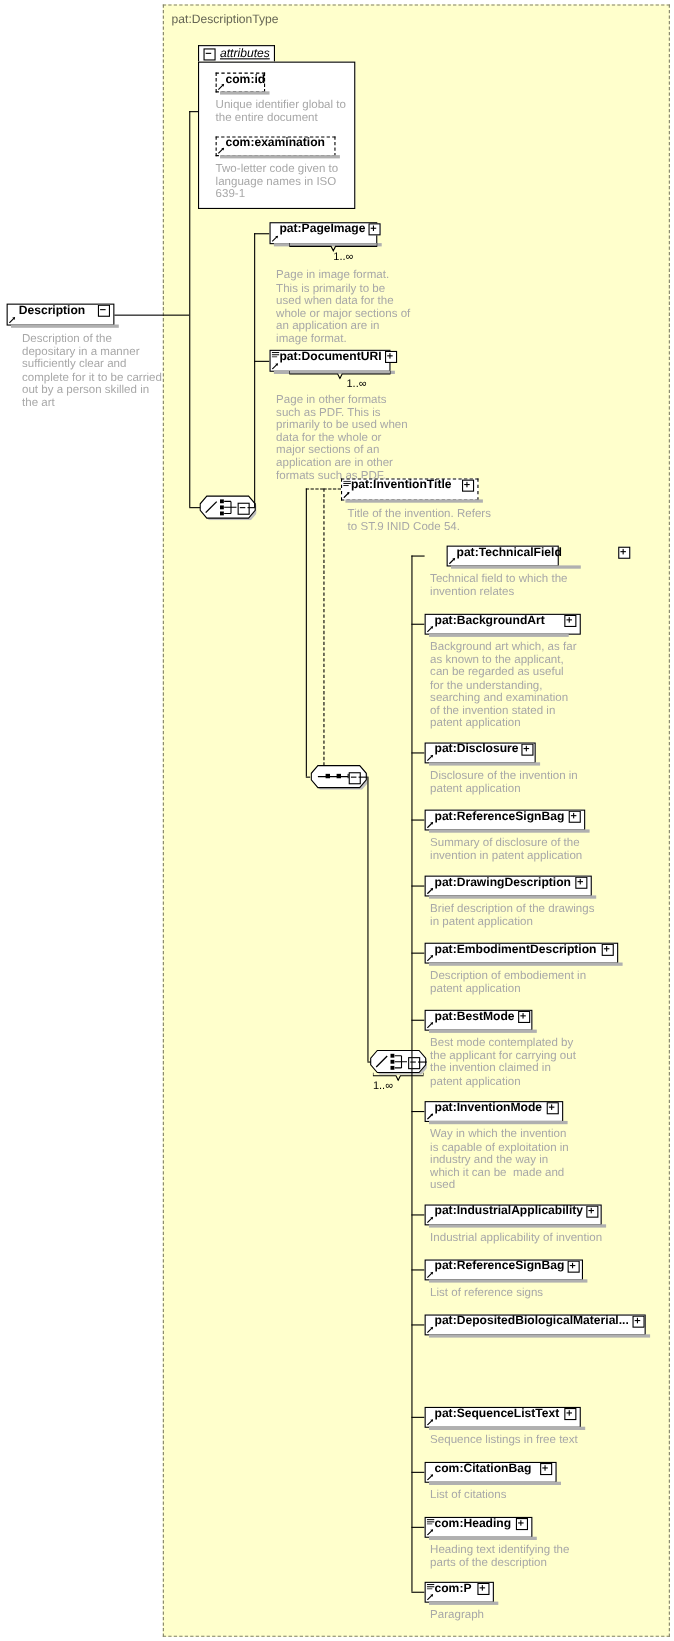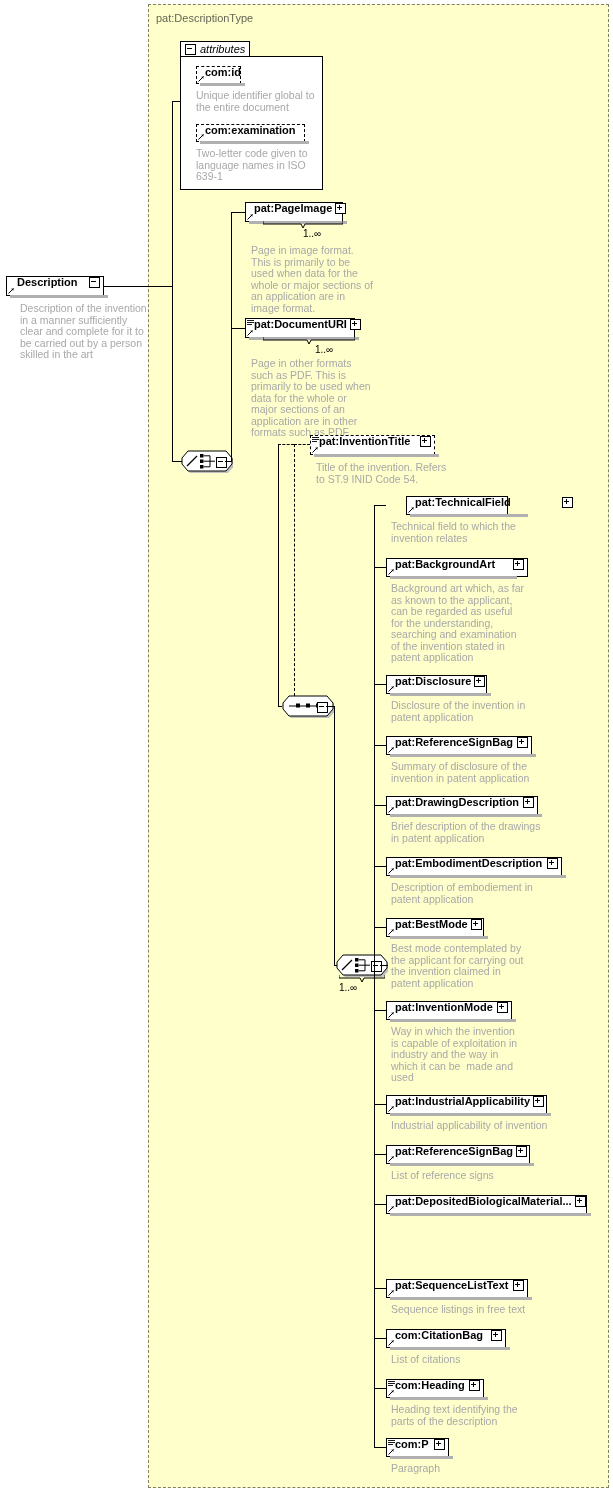--- a/index.html
+++ b/index.html
@@ -127,29 +127,29 @@
   <div class="node" style="left:6px; top:276px; width:98px; height:20px;">
     <div class="shadow" style="width:98px;"></div>
     <svg class="refarrow" viewBox="0 0 6 6">
       <path d="M0.5 5.5 L5.5 0.5" stroke="#000" stroke-width="1"></path>
       <path d="M5.5 0.5 L3.2 0.7 L5.3 2.8 Z" fill="#000"></path>
     </svg>
     <span class="name" style="padding-left:10px;">Description</span>
     <span style="flex:1"></span>
     <span class="minusbox" style="margin-right:3px;"></span>
   </div>
-  <div class="doc" style="left:20px; top:303px; width:130px;">Description of the invention in a manner sufficiently clear and complete for it to be carried out by a person skilled in the art</div>
+  <div class="doc" style="left:20px; top:303px; width:130px;">Description of the depositary in a manner sufficiently clear and complete for it to be carried out by a person skilled in the art</div>
 
   <div class="hl" style="left:104px; top:286px; width:68px;"></div>
 
   <div class="vl" style="left:172px; top:101px; height:360px;"></div>
 
   <div class="hl" style="left:172px; top:101px; width:14px;"></div>
 
-  <div class="attrtab" style="left:180px; top:41px; width:70px; height:15px;">
+  <div class="attrtab" style="left:180px; top:41px; width:70px; height:15px;text-decoration:underline;">
     <span class="minusbox"></span>
     <span class="lbl">attributes</span>
   </div>
   <div class="attrpanel" style="left:180px; top:56px; width:143px; height:134px;"></div>
 
   <div class="node attr dashed" style="left:196px; top:66px; width:45px; height:18px;">
     <div class="shadow" style="width:45px;"></div>
     <svg class="refarrow" viewBox="0 0 6 6">
       <path d="M0.5 5.5 L5.5 0.5" stroke="#000" stroke-width="1"></path>
       <path d="M5.5 0.5 L3.2 0.7 L5.3 2.8 Z" fill="#000"></path>

